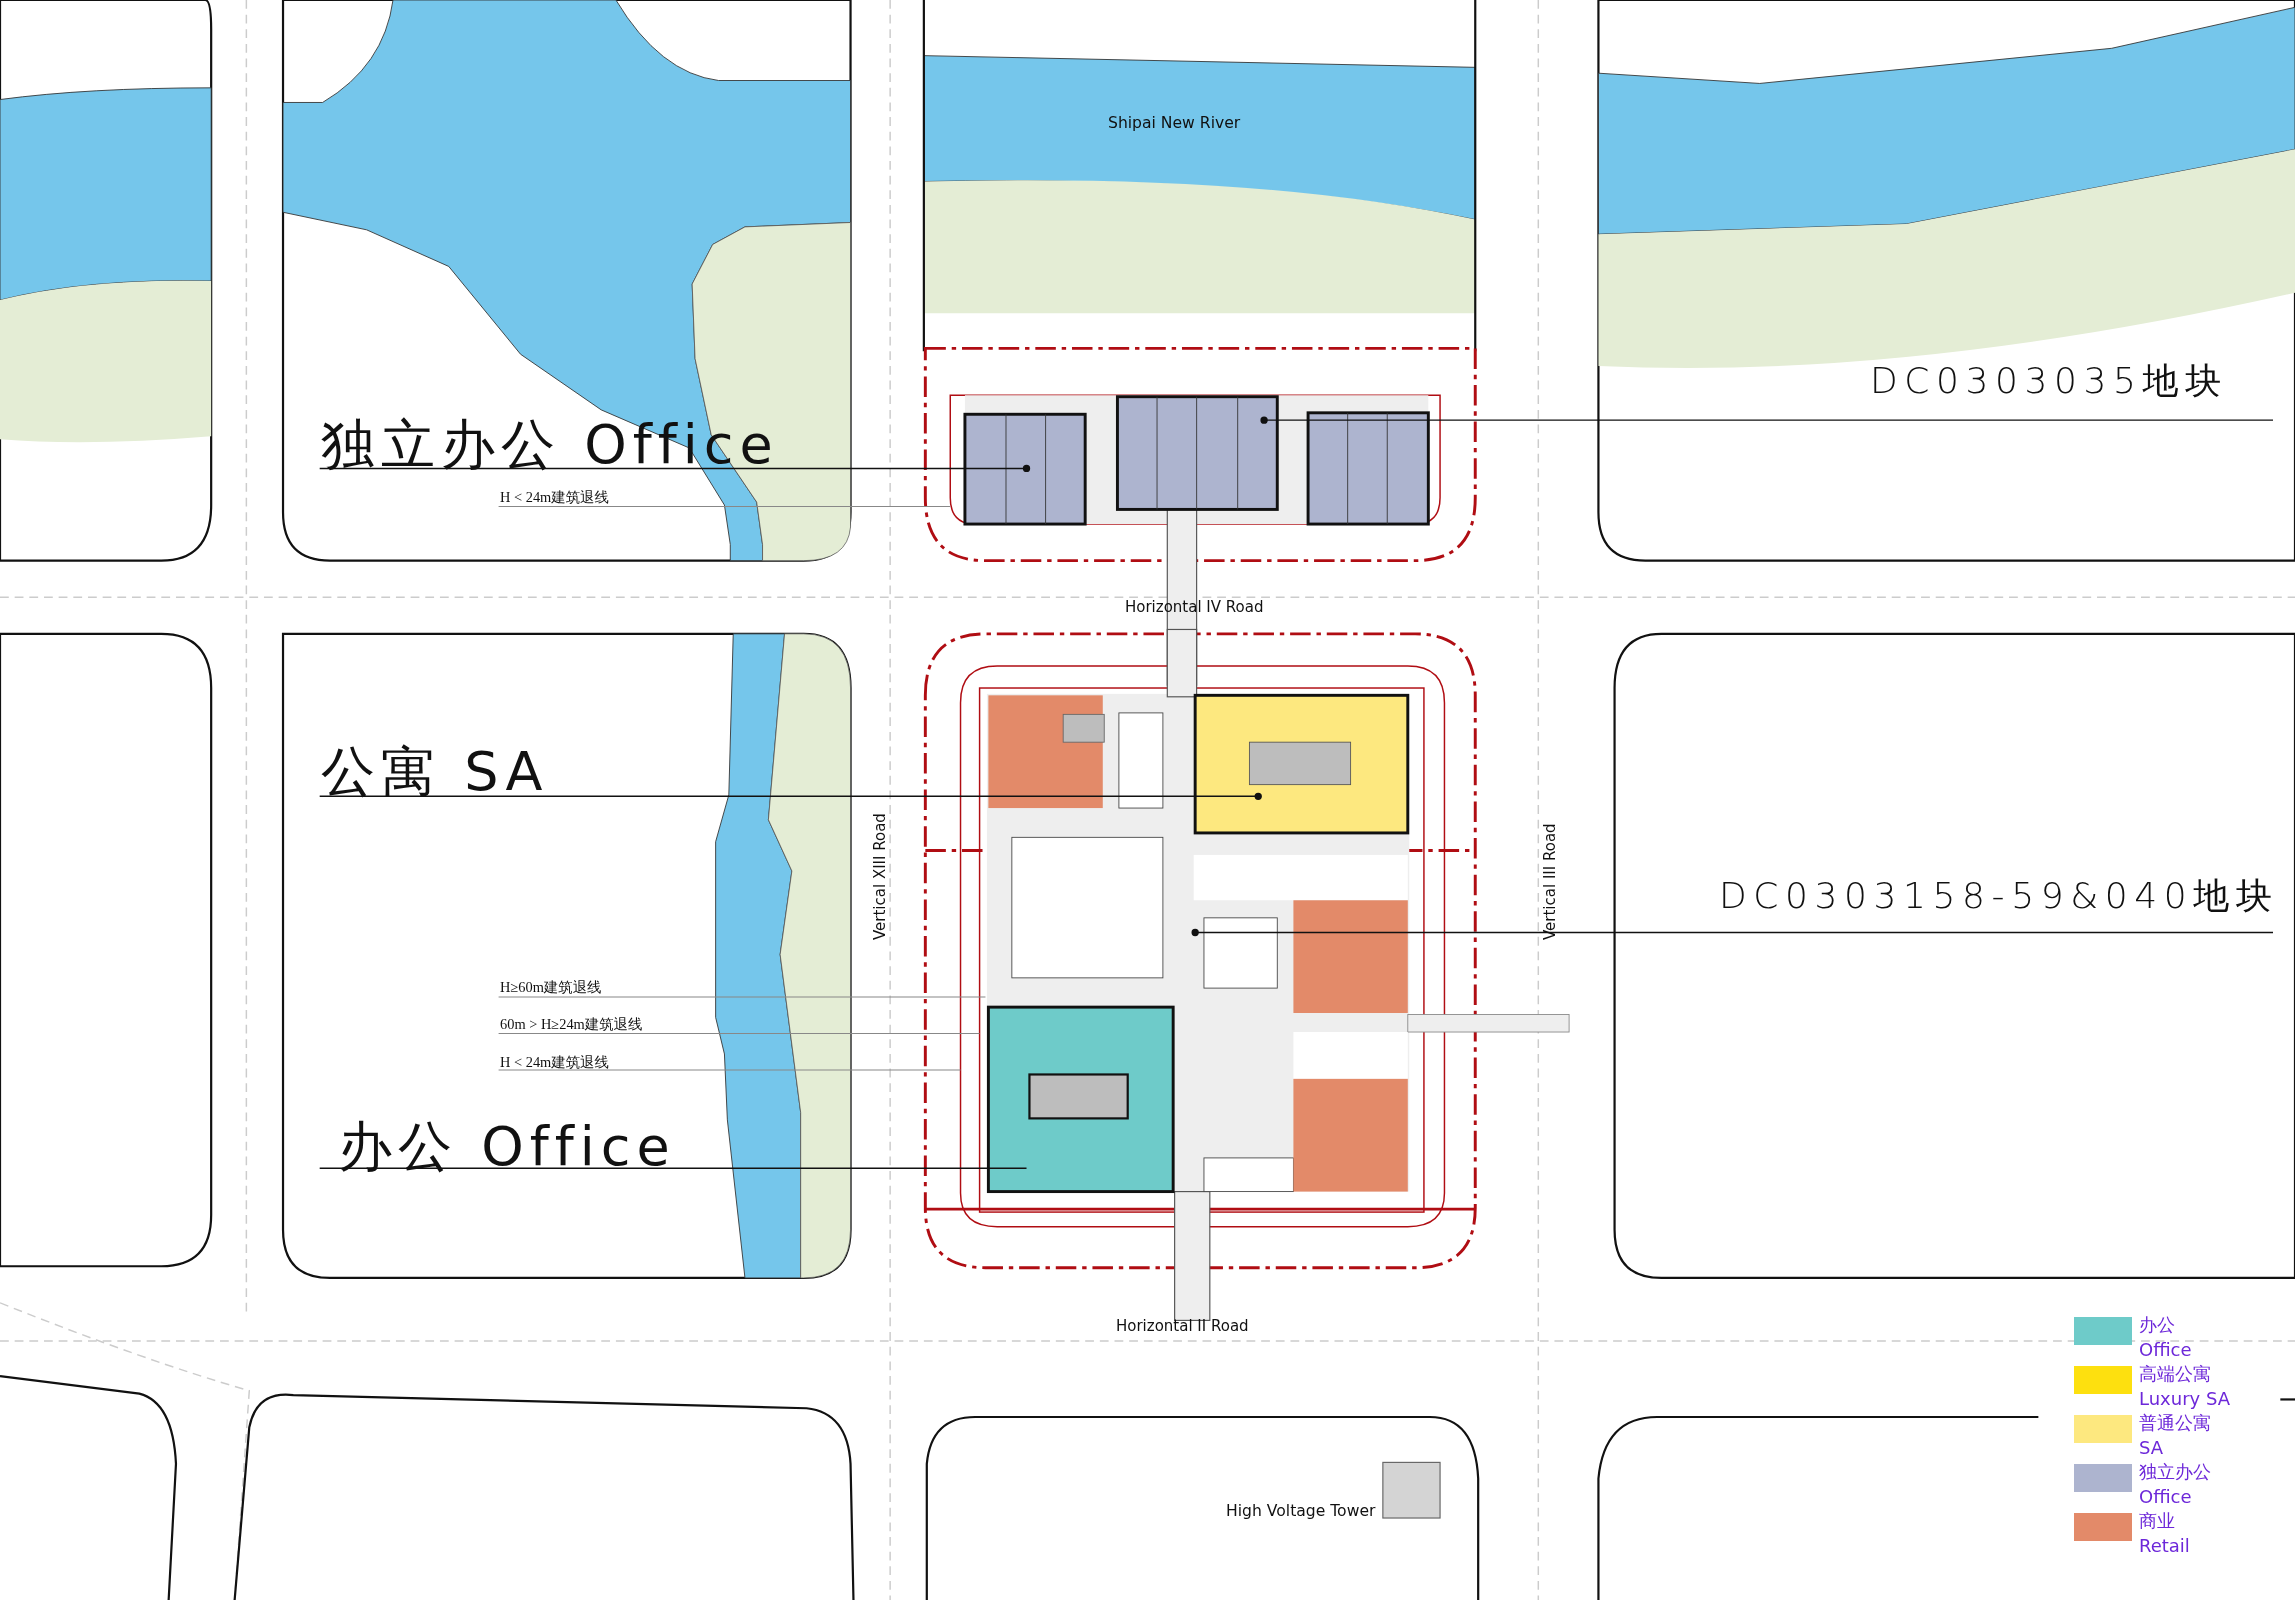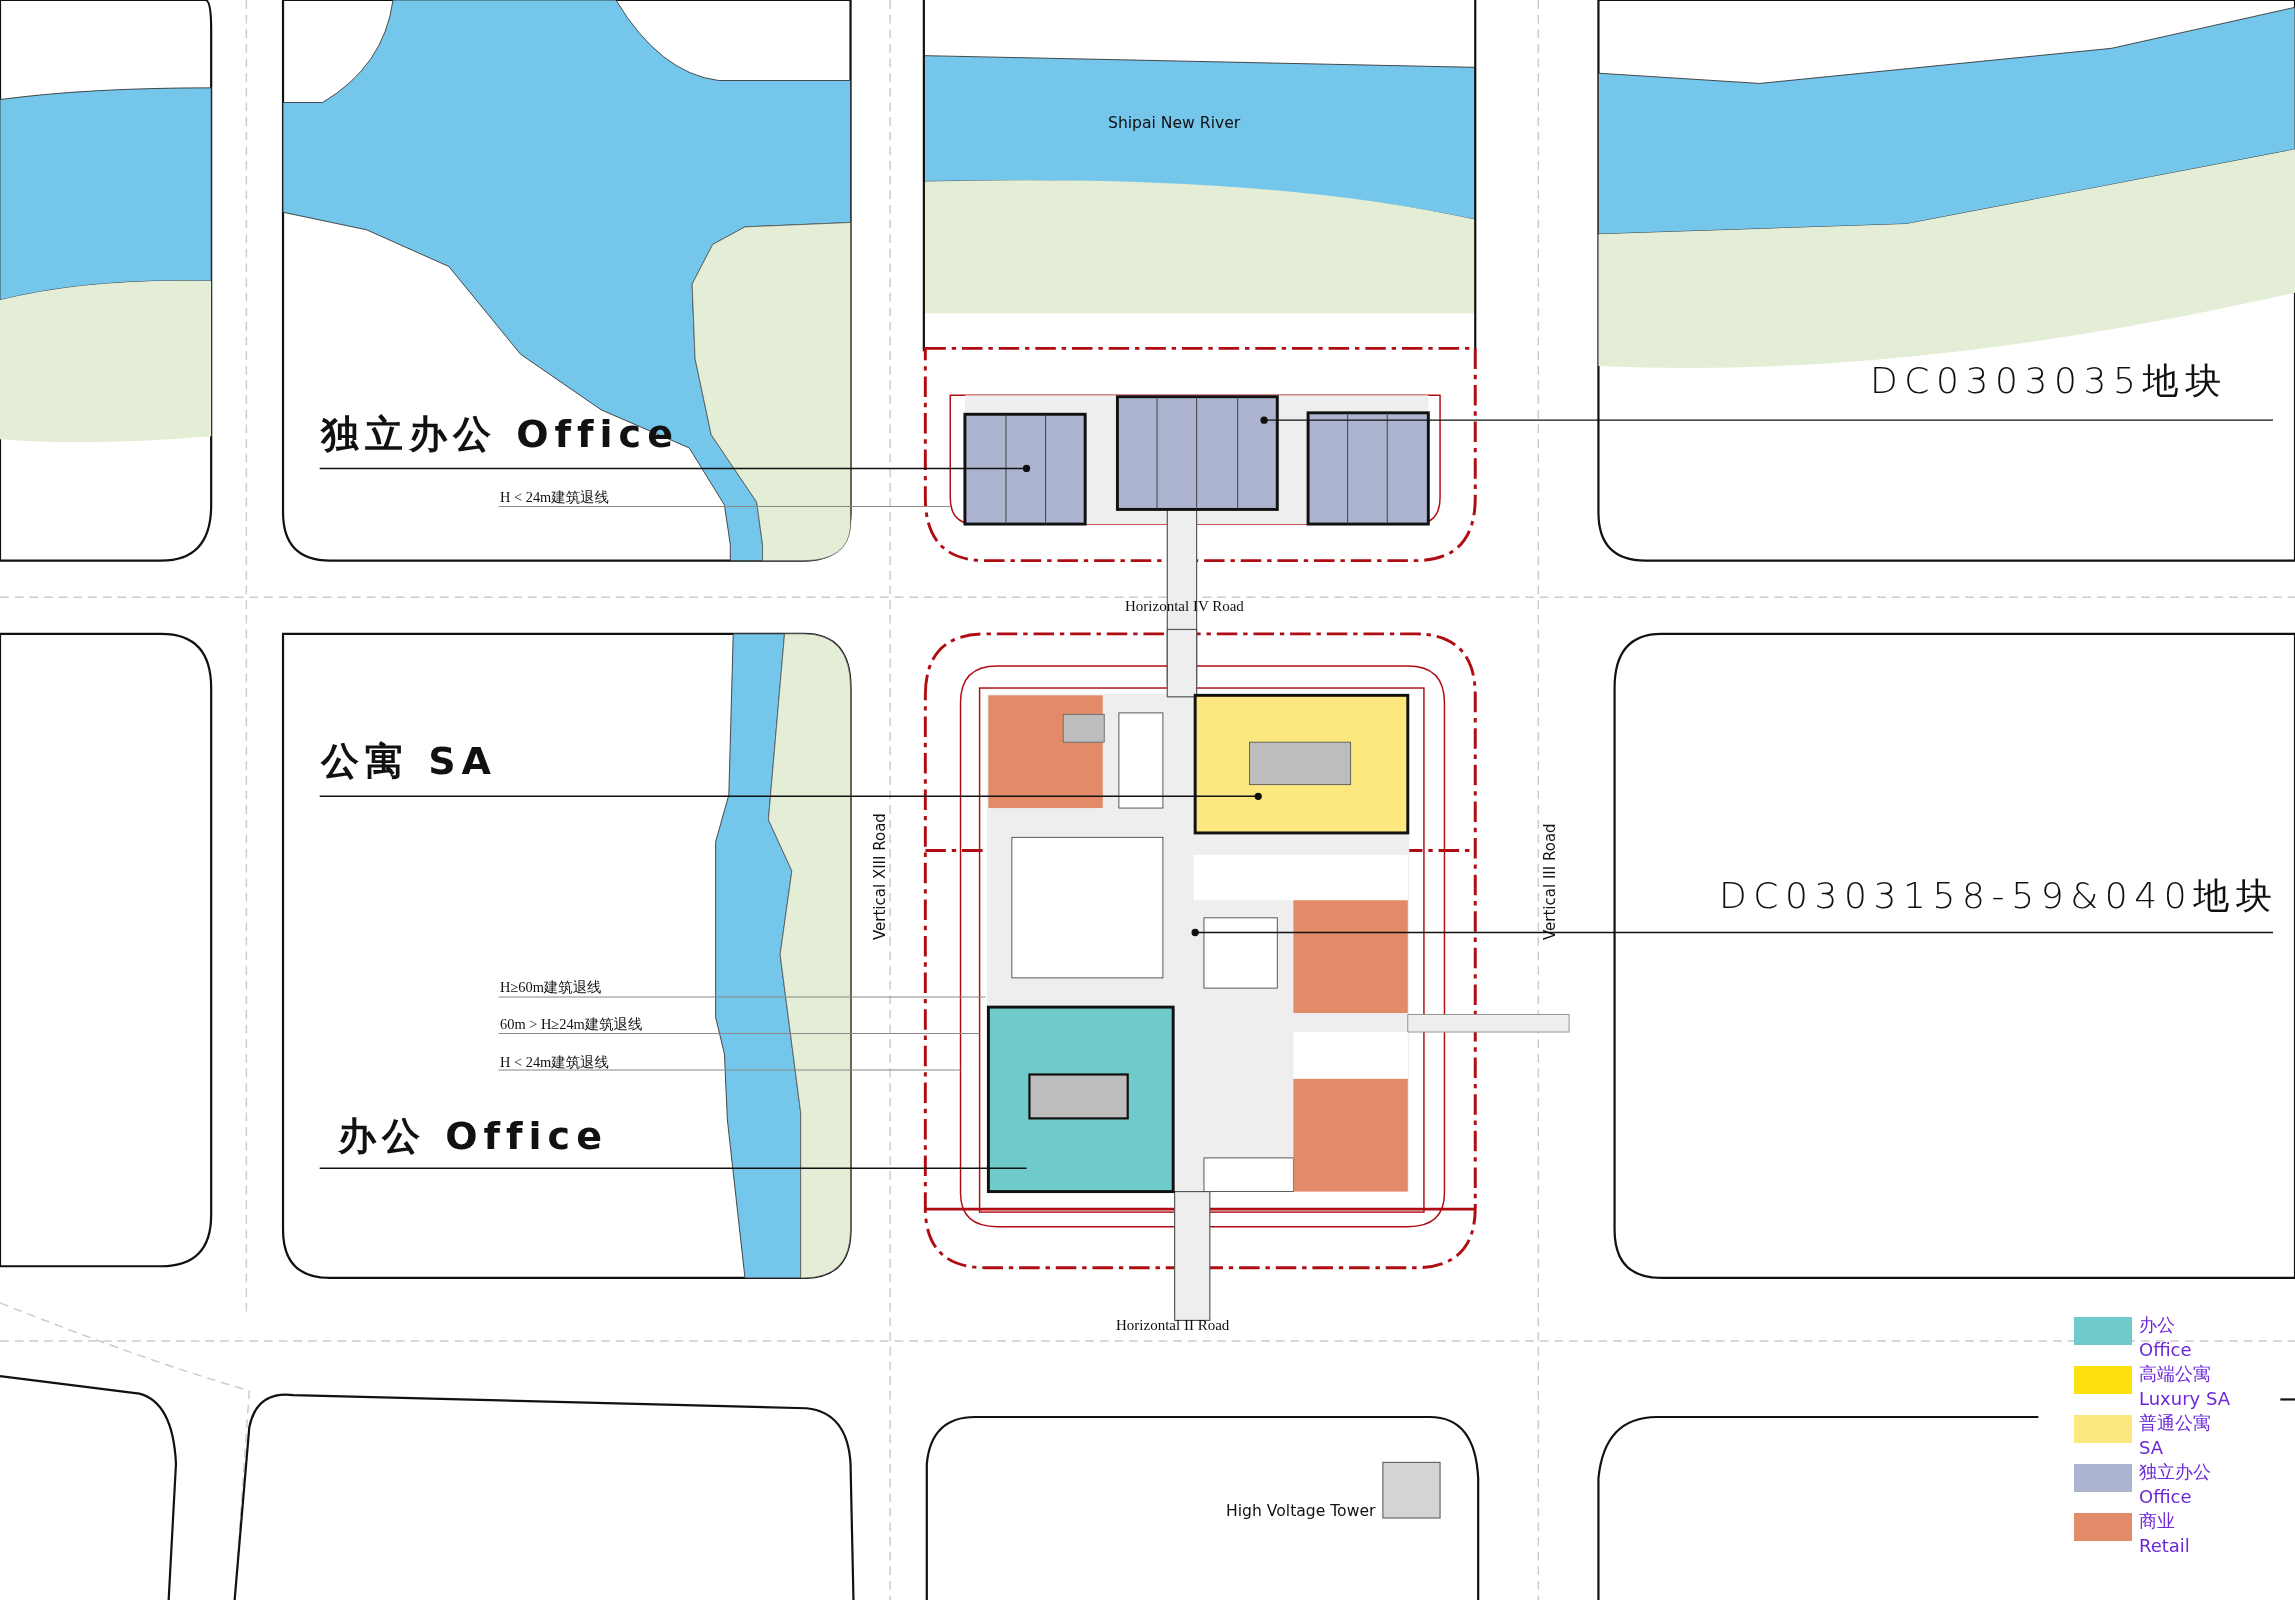--- a/index.html
+++ b/index.html
@@ -1,22 +1,22 @@
 <!DOCTYPE html>
 <html style="font-size:9.6px"><head>
   <meta charset="utf-8">
   <style>
     html, body { margin: 0; padding: 0; background: #ffffff; }
     body { width: 2295px; height: 1600px; overflow: hidden; position: relative; font-family: "DejaVu Sans", "Liberation Sans", sans-serif; }
     #map { position: absolute; left: 0; top: 0; width: 2295px; height: 1600px; }
     .lbl { position: absolute; color: #111; white-space: nowrap; font-family: "DejaVu Sans", "Liberation Sans", sans-serif; }
-    .big { font-size: 38px; letter-spacing: 6px; font-weight: 700; }
+    .big { font-size: 54px; letter-spacing: 6px; font-weight: 400; }
     .code { font-size: 36px; letter-spacing: 6.6px; font-weight: 300; }
     .small { font-size: 14.4px; font-family: Liberation Serif, serif; }
-    .road { font-size: 15px; font-family: Liberation Serif, serif; }
+    .road { font-size: 15px; }
     .vroad { font-size: 15px; transform-origin: left top; transform: rotate(-90deg); }
     .legend { position: absolute; left: 2074px; top: 1310px; width: 192px; }
     .legend-item { position: relative; height: 49px; }
     .legend-swatch { position: absolute; left: 0; top: 7.2px; width: 58px; height: 28px; }
     .legend-text { position: absolute; left: 65px; top: 2.4px; font-size: 18px; line-height: 25px; color: #6d28d9; }
   </style>
 </head>
 <body>
 
 <svg id="map" viewBox="0 0 1565 1093" preserveAspectRatio="none" xmlns="http://www.w3.org/2000/svg">

